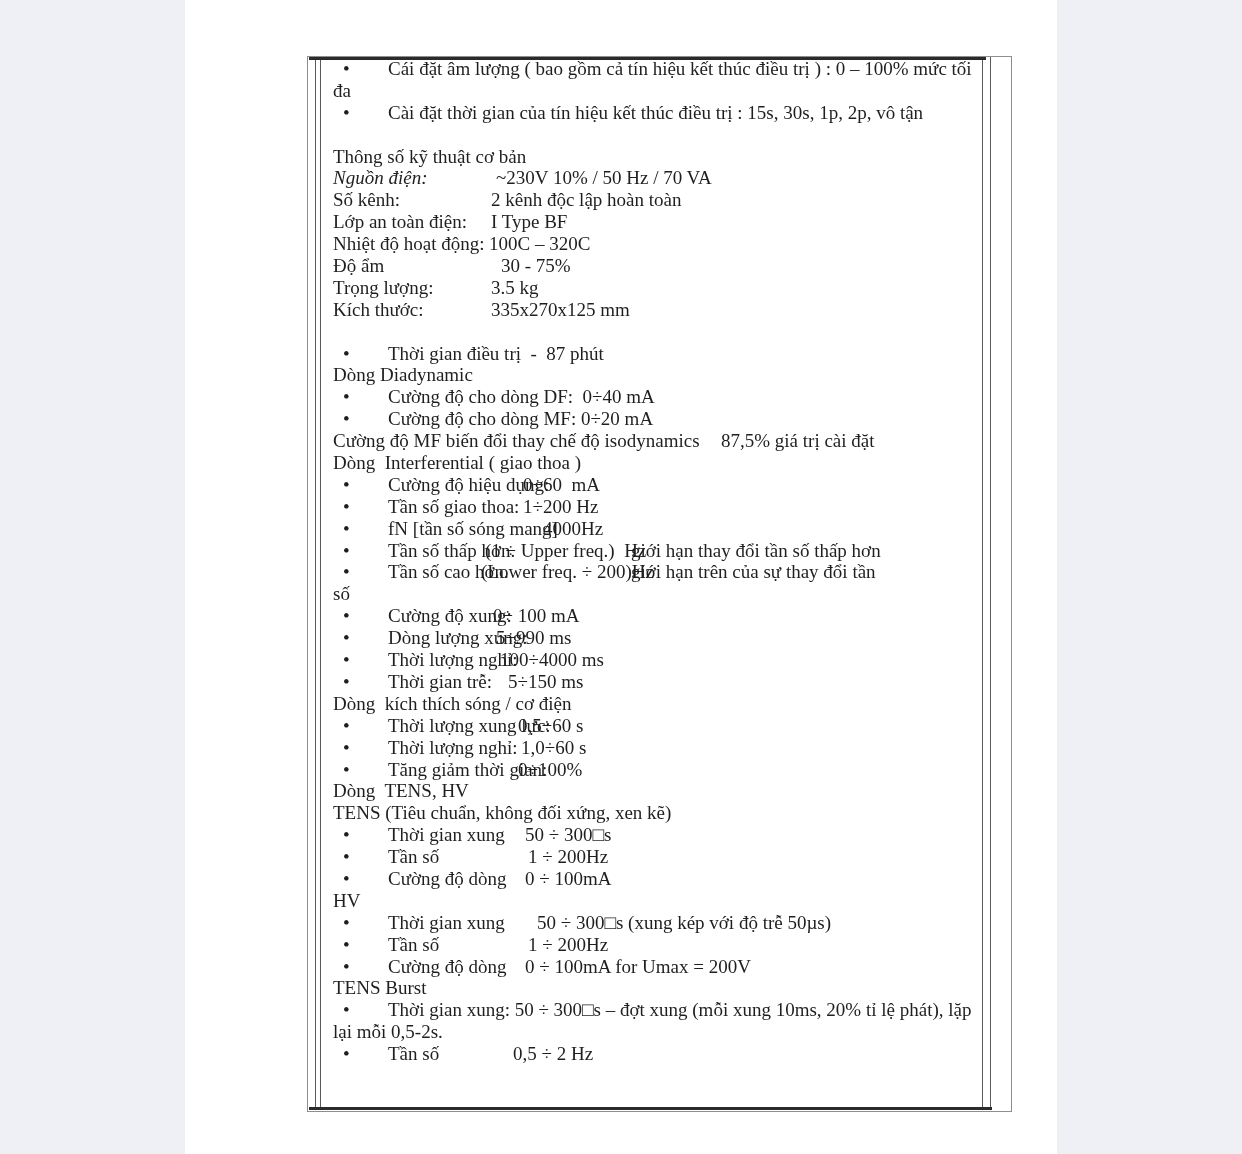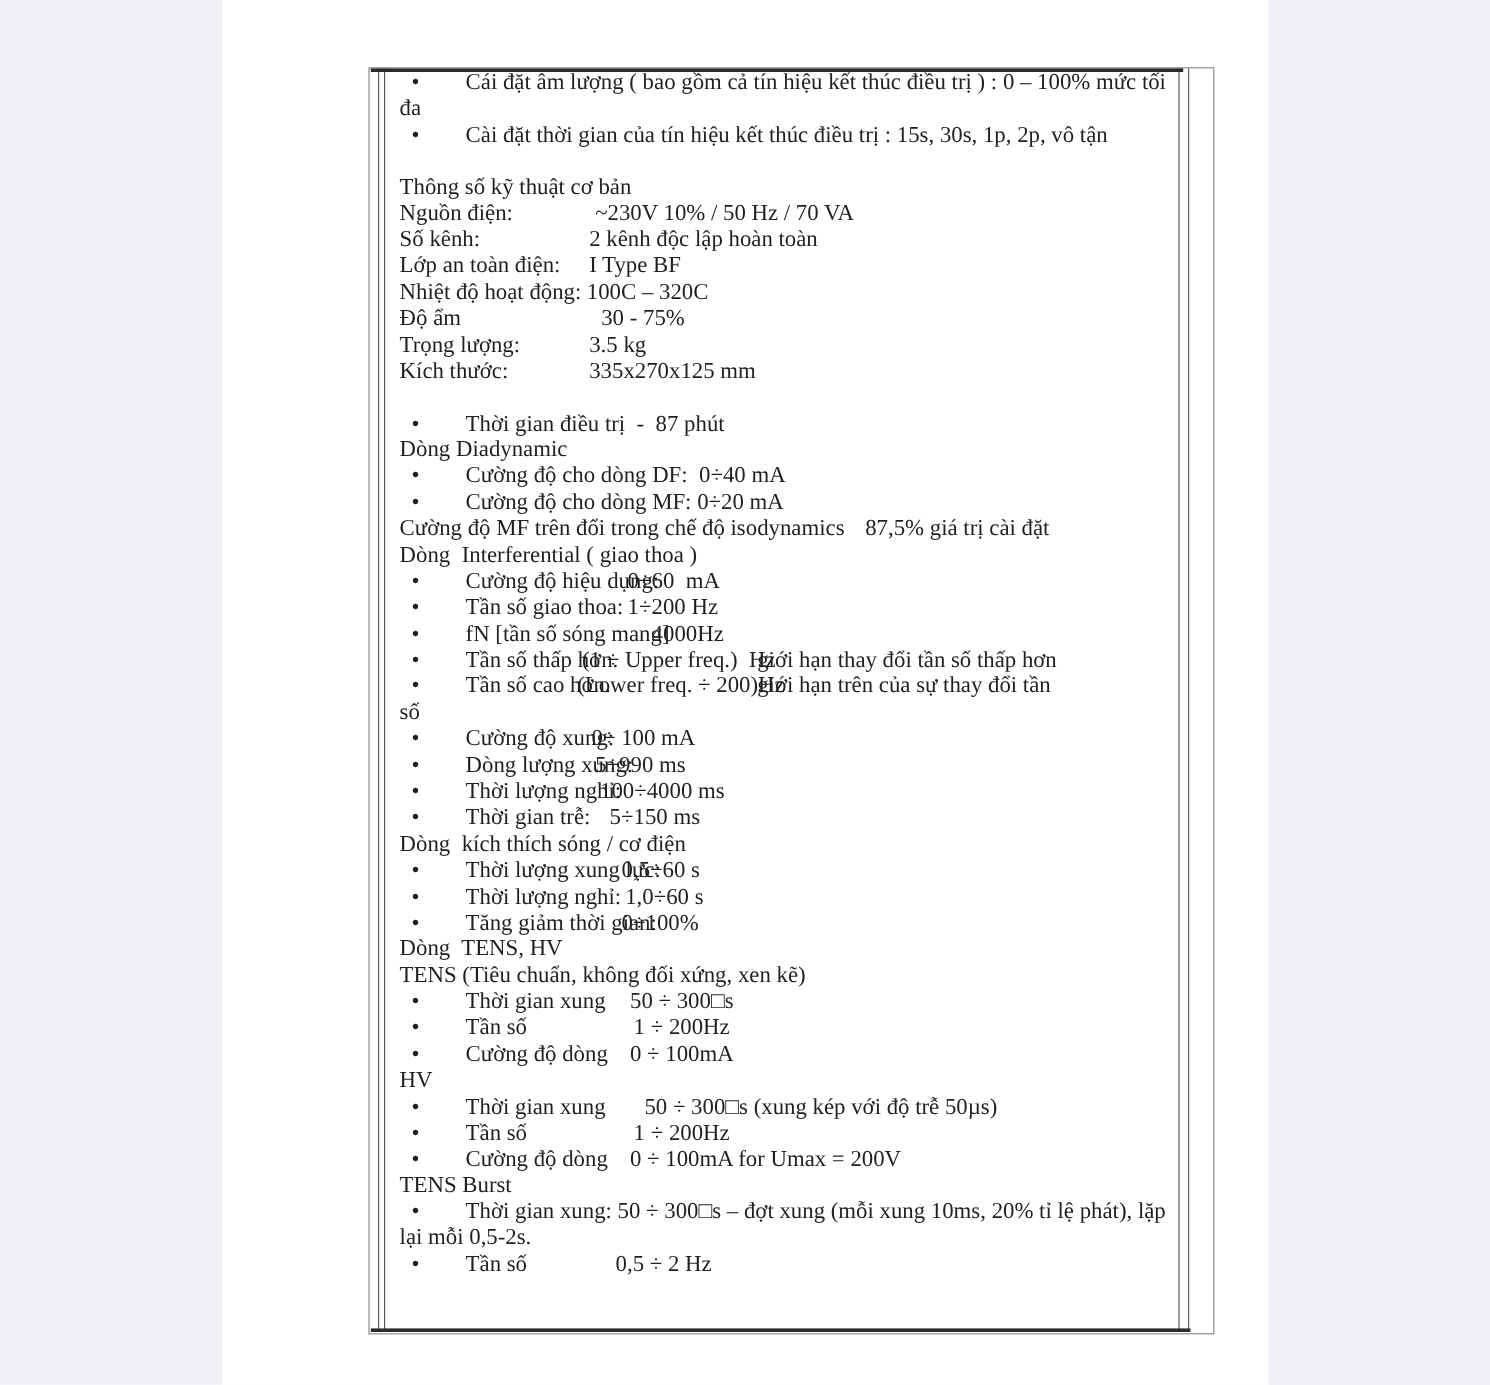--- a/index.html
+++ b/index.html
@@ -86,21 +86,21 @@
       </div>
       <div class="line">
         <span class="seg" style="left: 10px;">•</span>
         <span class="seg" style="left: 55px;">Cài đặt thời gian của tín hiệu kết thúc điều trị : 15s, 30s, 1p, 2p, vô tận</span>
       </div>
       <div class="line"></div>
       <div class="line">
         <span class="seg" style="left: 0px;">Thông số kỹ thuật cơ bản</span>
       </div>
       <div class="line">
-        <span class="seg" style="left: 0px;">Nguồn điện:</span>
+        <span class="seg" style="left: 0px; font-style: italic;">Nguồn điện:</span>
         <span class="seg" style="left: 163px;">~230V 10% / 50 Hz / 70 VA</span>
       </div>
       <div class="line">
         <span class="seg" style="left: 0px;">Số kênh:</span>
         <span class="seg" style="left: 158px;">2 kênh độc lập hoàn toàn</span>
       </div>
       <div class="line">
         <span class="seg" style="left: 0px;">Lớp an toàn điện:</span>
         <span class="seg" style="left: 158px;">I Type BF</span>
       </div>
@@ -130,21 +130,21 @@
       </div>
       <div class="line">
         <span class="seg" style="left: 10px;">•</span>
         <span class="seg" style="left: 55px;">Cường độ cho dòng DF:  0÷40 mA</span>
       </div>
       <div class="line">
         <span class="seg" style="left: 10px;">•</span>
         <span class="seg" style="left: 55px;">Cường độ cho dòng MF: 0÷20 mA</span>
       </div>
       <div class="line">
-        <span class="seg" style="left: 0px;">Cường độ MF trên đổi trong chế độ isodynamics</span>
+        <span class="seg" style="left: 0px;">Cường độ MF biến đổi thay chế độ isodynamics</span>
         <span class="seg" style="left: 388px;">87,5% giá trị cài đặt</span>
       </div>
       <div class="line">
         <span class="seg" style="left: 0px;">Dòng  Interferential ( giao thoa )</span>
       </div>
       <div class="line">
         <span class="seg" style="left: 10px;">•</span>
         <span class="seg" style="left: 55px;">Cường độ hiệu dụng:</span>
         <span class="seg" style="left: 190px;">0÷60  mA</span>
       </div>

